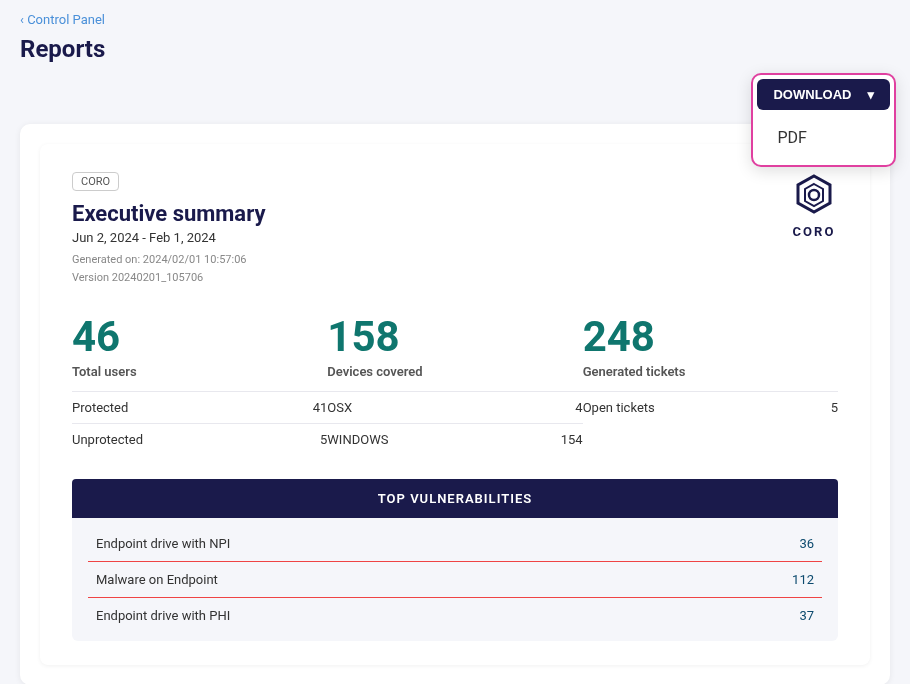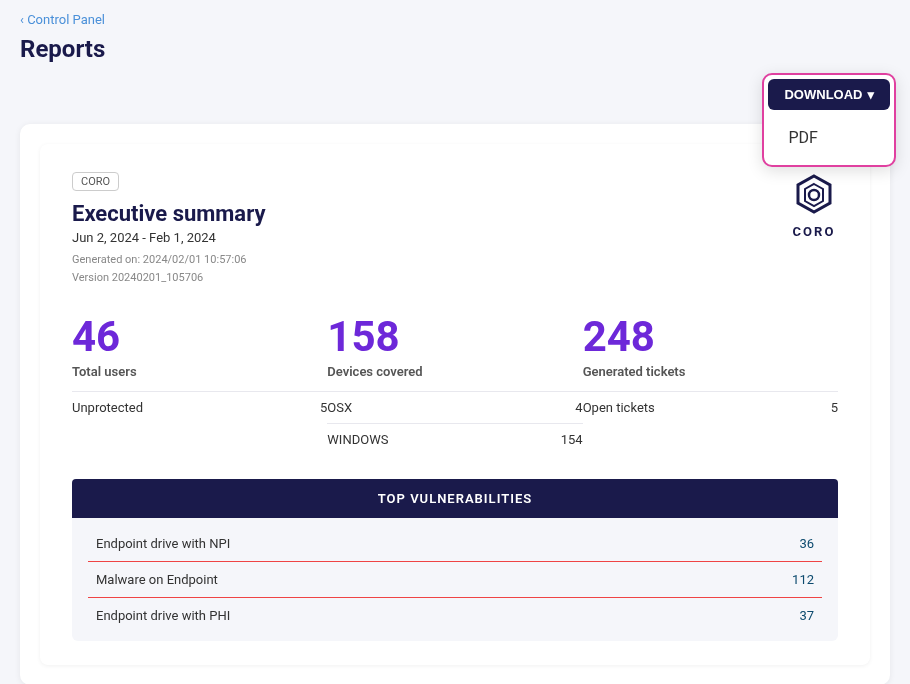--- a/index.html
+++ b/index.html
@@ -64,21 +64,21 @@
       background: #1a1a4b;
       color: white;
       border: none;
       border-radius: 6px;
       padding: 8px 16px;
       font-size: 13px;
       font-weight: 600;
       cursor: pointer;
       display: flex;
       align-items: center;
-      gap: 5px;
+      gap: 16px;
     }
     .dropdown-menu {
       background: white;
       border-radius: 6px;
       margin-top: 4px;
       box-shadow: none;
       padding: 6px 0;
     }
     .dropdown-menu-item {
       padding: 8px 20px;
@@ -145,21 +145,21 @@
       gap: 0;
       margin-bottom: 24px;
       padding-top: 10px;
     }
     .stat-block {
       flex: 1;
     }
     .stat-number {
       font-size: 42px;
       font-weight: 700;
-      color: #6d28d9;
+      color: #0f766e;
       line-height: 1;
       margin-bottom: 6px;
     }
     .stat-label {
       font-size: 13px;
       color: #555;
       font-weight: 600;
       margin-bottom: 12px;
     }
     .stat-detail {
@@ -262,20 +262,24 @@
           <span class="coro-logo-text">CORO</span>
         </div>
       </div>
 
       <div class="stats-row">
 
         <div class="stat-block">
           <div class="stat-number">46</div>
           <div class="stat-label">Total users</div>
           <div class="stat-detail">
+            <span>Protected</span>
+            <span class="stat-detail-value">41</span>
+          </div>
+          <div class="stat-detail">
             <span>Unprotected</span>
             <span class="stat-detail-value">5</span>
           </div>
         </div>
 
         <div class="stat-block">
           <div class="stat-number">158</div>
           <div class="stat-label">Devices covered</div>
           <div class="stat-detail">
             <span>OSX</span>

